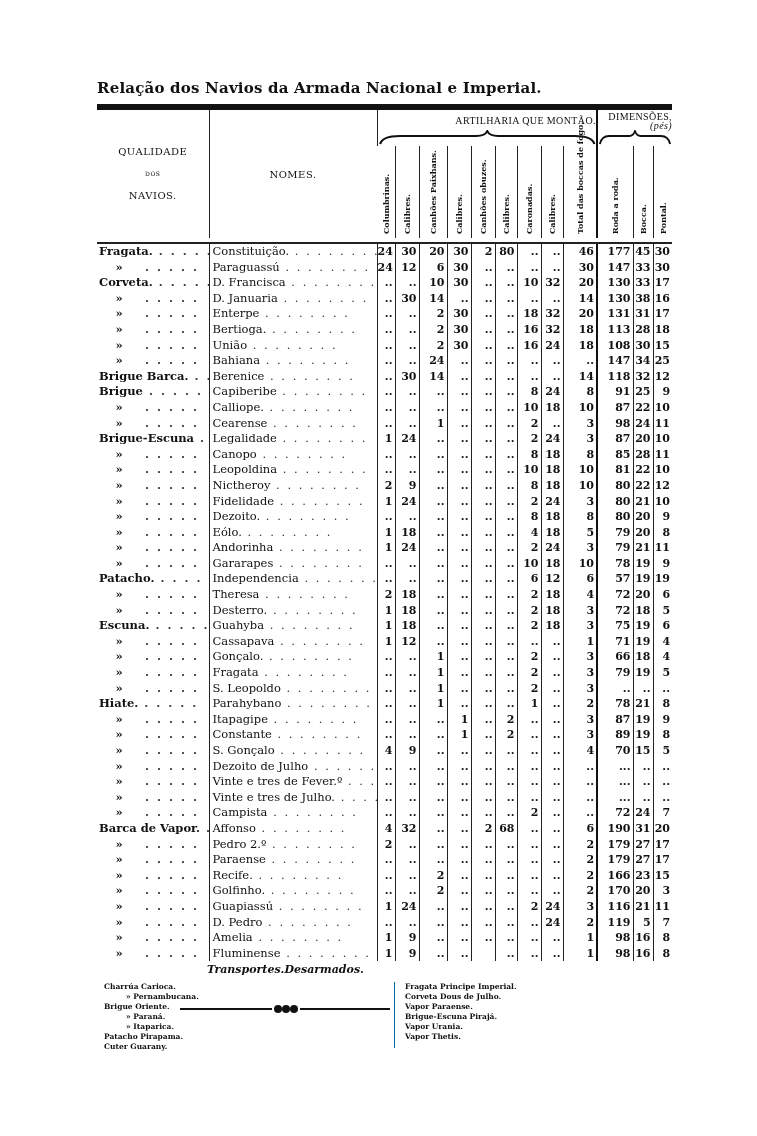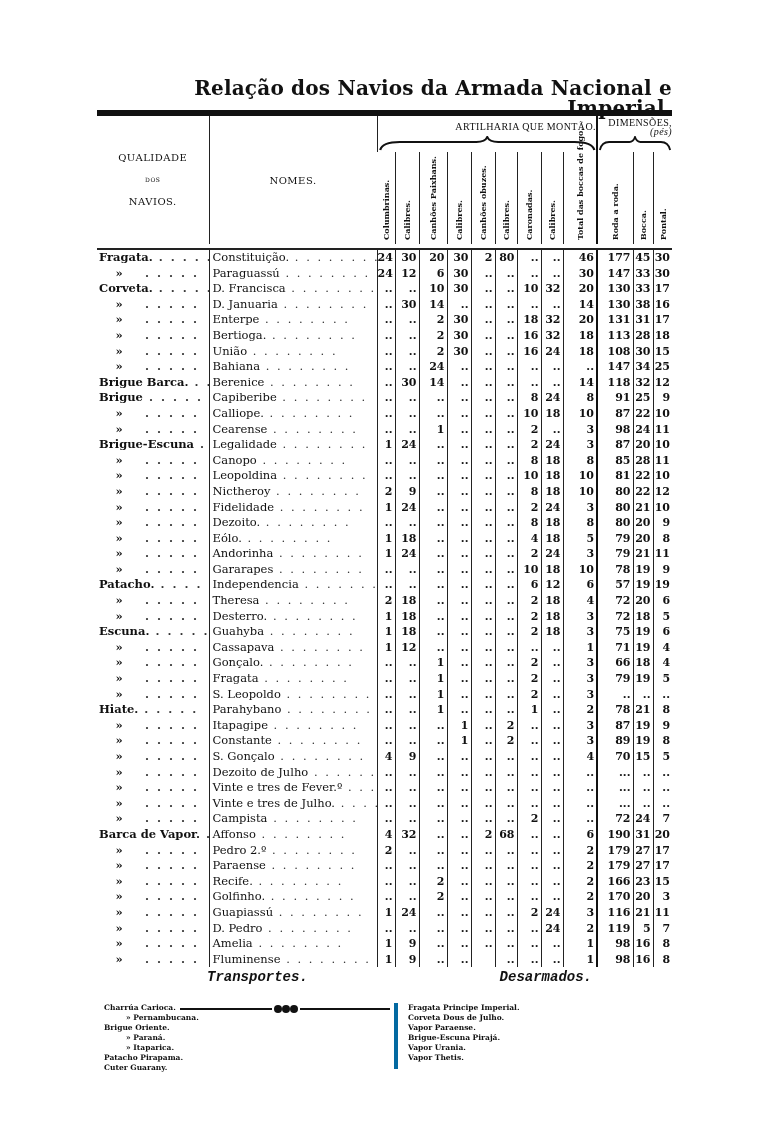--- a/index.html
+++ b/index.html
@@ -1,20 +1,20 @@
 <!DOCTYPE html>
 <html><head>
 <meta charset="utf-8">
 <style>
   html, body { margin: 0; padding: 0; background: #ffffff; }
   body { width: 757px; height: 1136px; position: relative; overflow: hidden;
          font-family: "DejaVu Serif", "Liberation Serif", serif; color: #111; }
   .page { position: absolute; left: 97px; top: 78px; width: 575px; }
-  .title { text-align: right; font-weight: bold; font-size: 20px; letter-spacing: 0.2px;
-           margin: 0 0 12px 0; height: 20px; line-height: 20px; }
+  .title { text-align: left; font-weight: bold; font-size: 15px; letter-spacing: 0.2px;
+           margin: 0 0 6px 0; height: 20px; line-height: 20px; }
   .thick-rule { height: 6px; background: #111; margin-bottom: 0; }
   table { border-collapse: collapse; width: 575px; table-layout: fixed; }
   th, td { padding: 0; }
   .hdr th { vertical-align: middle; font-weight: normal; border-left: 1.5px solid #222; }
   .hdr th:first-child { border-left: none; }
   .qual-h { font-size: 10px; line-height: 22px; letter-spacing: 0.5px; }
   .qual-h .small { font-size: 6px; }
   .names-h { font-size: 10px; text-align: center; letter-spacing: 0.5px; }
   .group-h { font-size: 10px; text-align: right; height: 20px; letter-spacing: 0.4px; font-family: Liberation Serif, serif; }
   .group-h .sub { display:block; font-size: 10px; font-style: italic; line-height: 7px; }
@@ -24,26 +24,26 @@
   .vert span { position: absolute; left: 50%; bottom: 4px; transform-origin: left bottom;
                transform: rotate(-90deg) translateY(50%); white-space: nowrap; font-size: 8px; font-weight: bold; }
   .rule-row td { height: 4px; border-bottom: 2px solid #222; }
   tbody td { font-size: 11px; height: 15.6px; line-height: 15.6px; font-weight: bold;
              border-left: 1.5px solid #222; text-align: right; padding-right: 2px; white-space: nowrap; overflow: hidden; }
   tbody td.q { border-left: none; text-align: left; padding-left: 2px; font-weight: bold; font-size: 11.5px; }
   tbody td.q .ditto { display: inline-block; width: 40px; text-align: center; }
   tbody td.n { text-align: left; padding-left: 3px; font-weight: normal; font-size: 11.5px; }
   .dots { color: #333; letter-spacing: 2px; }
   .thick { border-left: 2px solid #111 !important; }
-  .subtitles { display: flex; justify-content: space-between; font-style: italic; font-weight: bold;
-               font-size: 14px; padding: 2px 80px 0 110px; font-family: Liberation Mono, monospace; }
-  .lists { display: flex; margin-top: 18px; }
+  .subtitles { display: flex; font-style: italic; font-weight: bold;
+               font-size: 11px; padding: 2px 80px 0 110px; }
+  .lists { display: flex; margin-top: 6px; }
   .lists .col { font-size: 7.5px; line-height: 10px; font-weight: bold; }
   .lists .left { width: 290px; padding-left: 7px; }
-  .lists .right { border-left: 4px solid #0369a1; padding-left: 10px; height: 66px; }
+  .lists .right { border-left: 1px solid #0369a1; padding-left: 10px; height: 66px; }
   .ind { padding-left: 22px; }
   .ornament { position: absolute; left: 180px; top: 1004px; width: 210px; height: 10px; }
 </style>
 </head>
 <body>
 
 <div class="page">
   <div class="title">Relação dos Navios da Armada Nacional e Imperial.</div>
   <div class="thick-rule"></div>
 

